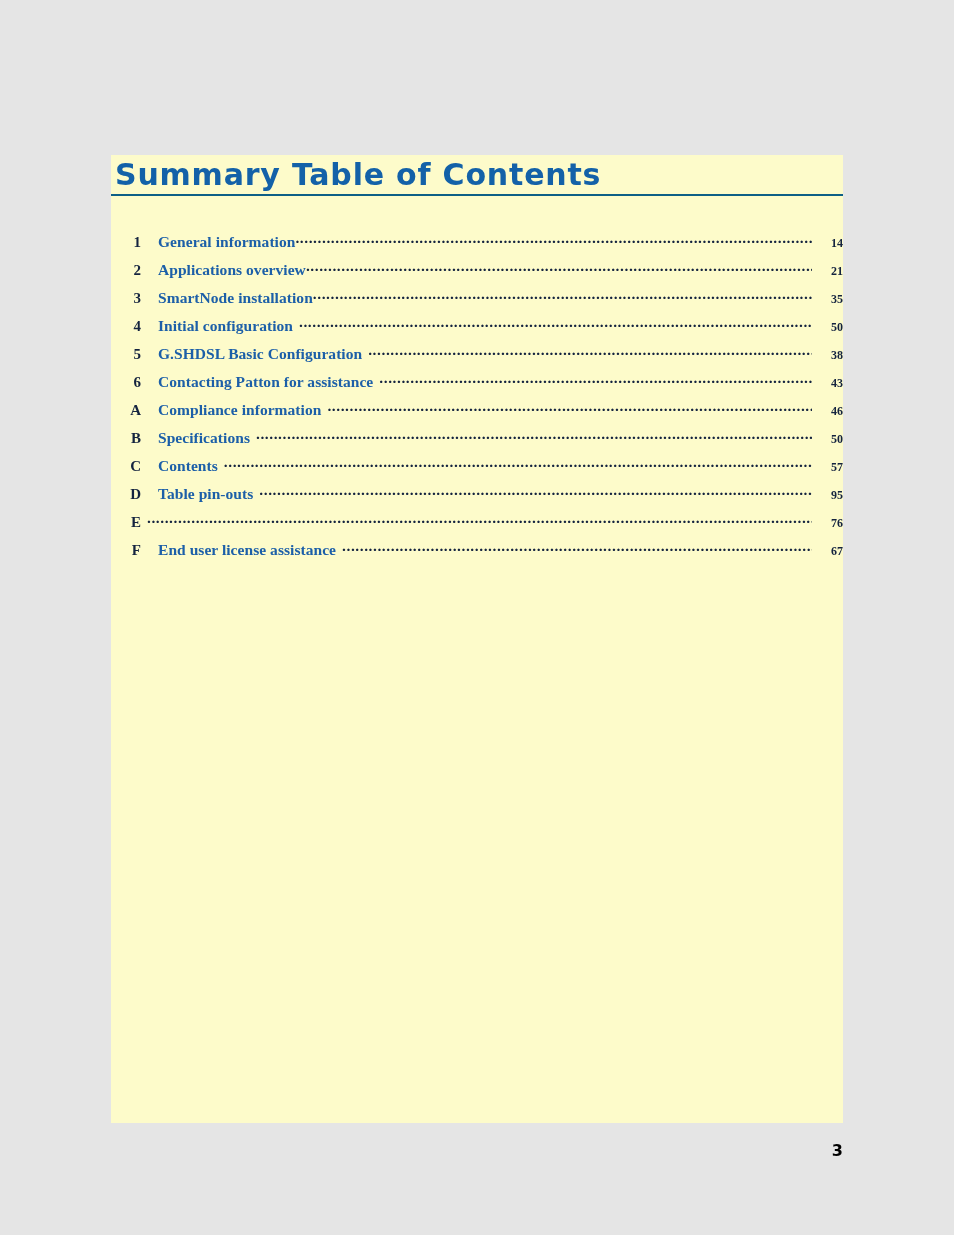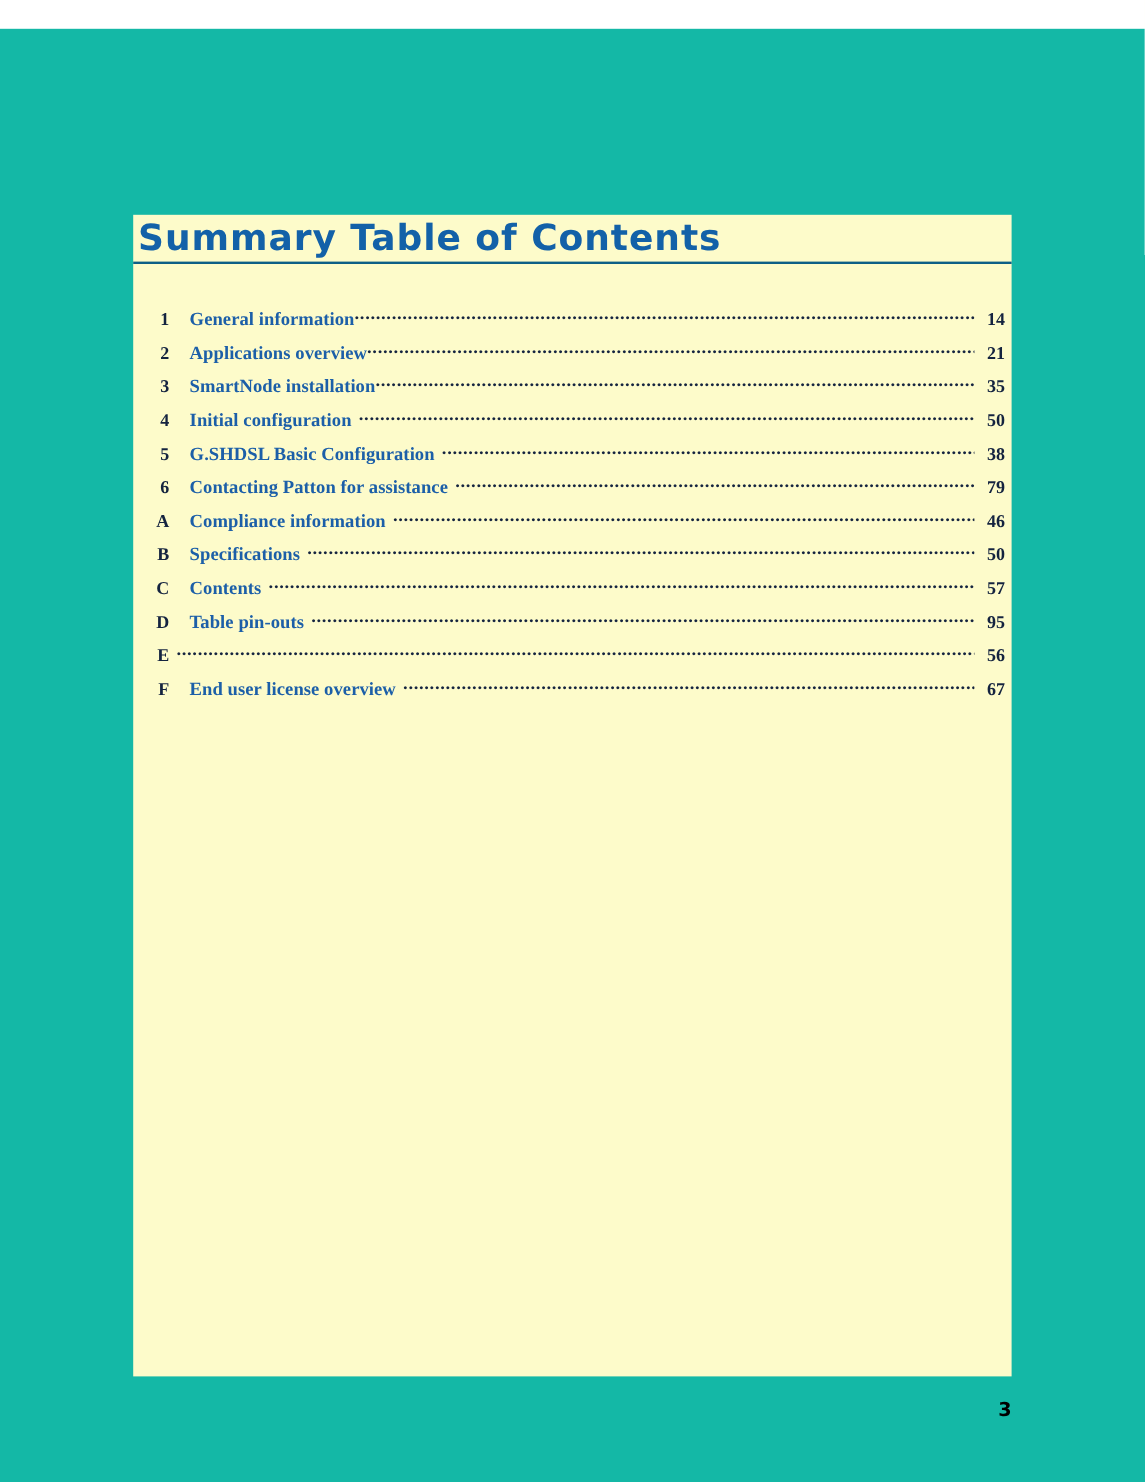--- a/index.html
+++ b/index.html
@@ -12,22 +12,21 @@
     height: 1235px;
     position: relative;
     font-family: "Liberation Serif", "DejaVu Serif", serif;
     overflow: hidden;
   }
 
   
   #page {
     position: absolute;
     inset: 0;
-    background: #14b8a6;
-    margin-top: 24px;
+    background: #e5e5e5;
   }
 
   
   #toc-panel {
     position: absolute;
     left: 111px;
     top: 155px;
     width: 732px;
     height: 968px;
     background: #fdfbca;
@@ -112,22 +111,22 @@
     letter-spacing: 0.55px;
     font-size: 15.5px;
     font-weight: bold;
   }
 
   .toc-page {
     flex: 0 0 auto;
     color: #14233f;
     padding-left: 5px;
     width: 26px;
-    text-align: center;
-    font-size: 15px;
+    text-align: right;
+    font-size: 12px;
   }
 
   
   #folio {
     position: absolute;
     right: 111px;
     top: 1141px;
     font-family: "DejaVu Sans", "Liberation Sans", sans-serif;
     font-weight: bold;
     font-size: 16px;
@@ -180,21 +179,21 @@
           <span class="toc-label">G.SHDSL Basic Configuration</span>
           <span class="toc-gap"></span>
           <span class="toc-dots"></span>
           <span class="toc-page">38</span>
         </div>
         <div class="toc-row spaced">
           <span class="toc-num">6</span>
           <span class="toc-label">Contacting Patton for assistance</span>
           <span class="toc-gap"></span>
           <span class="toc-dots"></span>
-          <span class="toc-page">79</span>
+          <span class="toc-page">43</span>
         </div>
         <div class="toc-row spaced">
           <span class="toc-num">A</span>
           <span class="toc-label">Compliance information</span>
           <span class="toc-gap"></span>
           <span class="toc-dots"></span>
           <span class="toc-page">46</span>
         </div>
         <div class="toc-row spaced">
           <span class="toc-num">B</span>
@@ -214,25 +213,25 @@
           <span class="toc-num">D</span>
           <span class="toc-label">Table pin-outs</span>
           <span class="toc-gap"></span>
           <span class="toc-dots"></span>
           <span class="toc-page">95</span>
         </div>
         <div class="toc-row spaced">
           <span class="toc-num">E</span>
           <span class="toc-gap"></span>
           <span class="toc-dots"></span>
-          <span class="toc-page">56</span>
+          <span class="toc-page">76</span>
         </div>
         <div class="toc-row spaced">
           <span class="toc-num">F</span>
-          <span class="toc-label">End user license overview</span>
+          <span class="toc-label">End user license assistance</span>
           <span class="toc-gap"></span>
           <span class="toc-dots"></span>
           <span class="toc-page">67</span>
         </div>
       </div>
 
   </div>
 
   <div id="folio">3</div>
 

